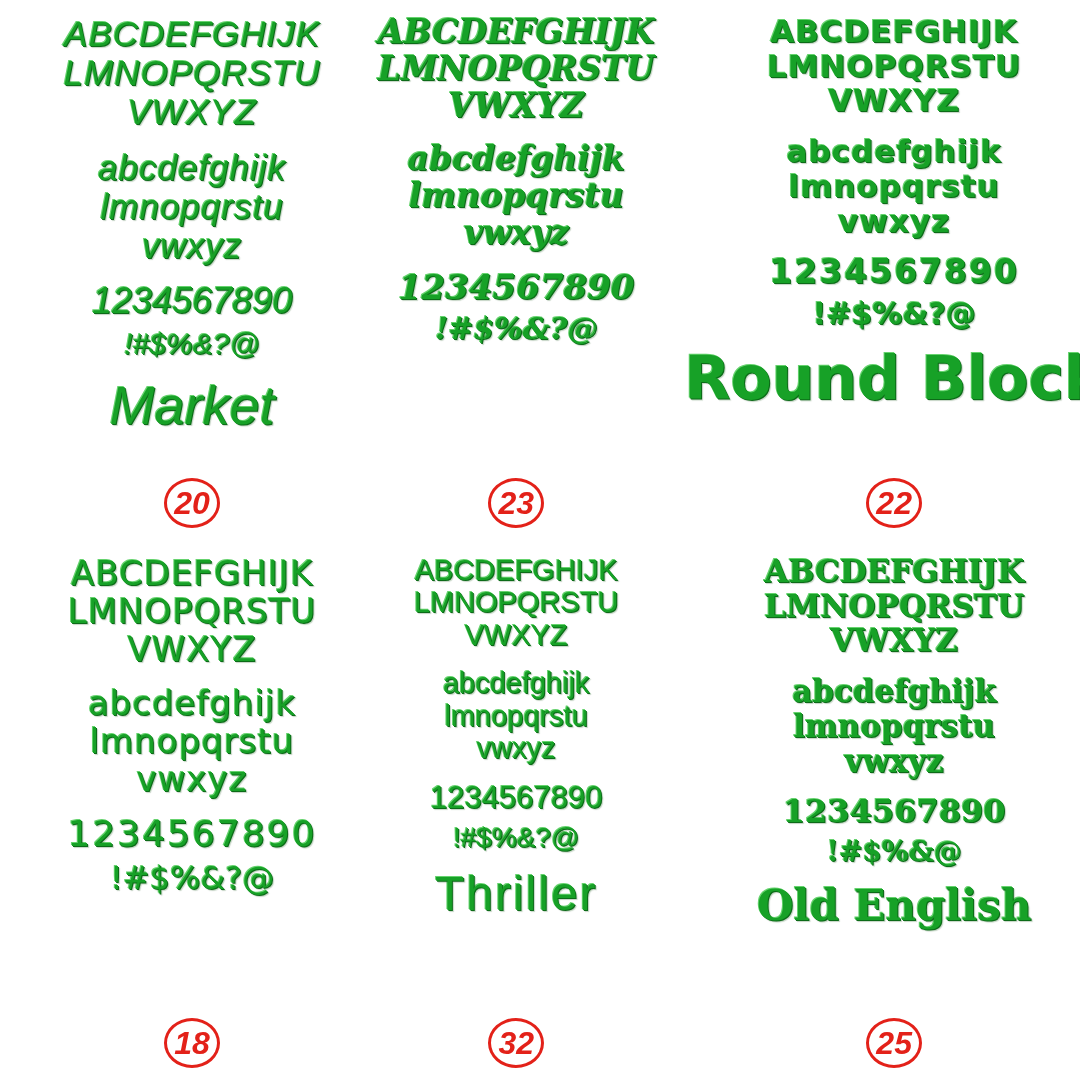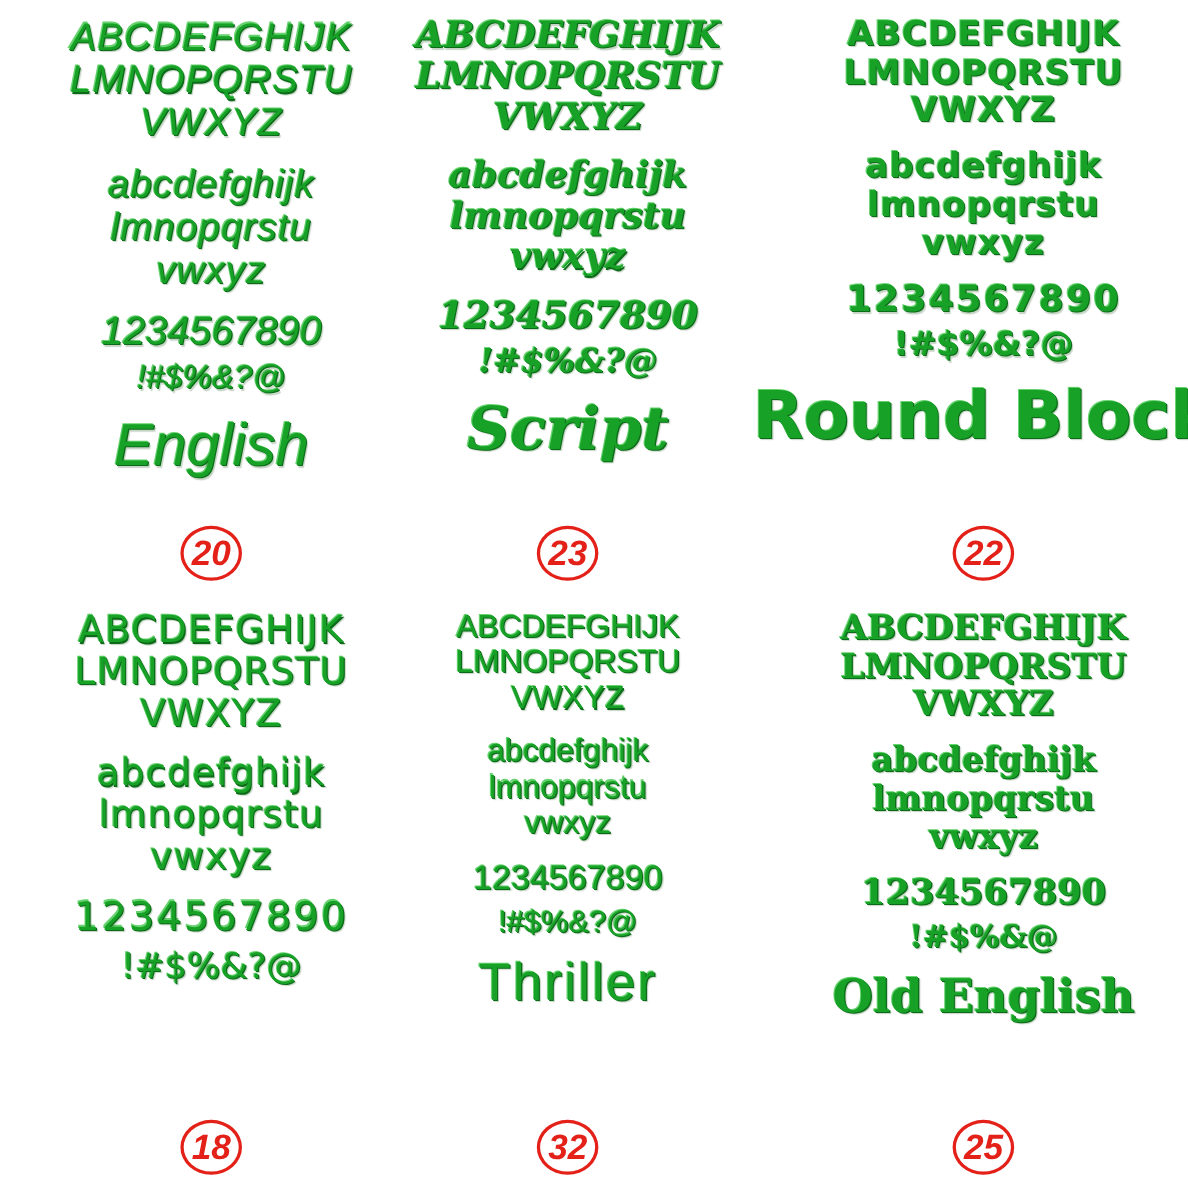--- a/index.html
+++ b/index.html
@@ -74,34 +74,33 @@
 
   <div class="panel p-market">
     <div class="line u">ABCDEFGHIJK</div>
     <div class="line u">LMNOPQRSTU</div>
     <div class="line u">VWXYZ</div>
     <div class="line l lower-block">abcdefghijk</div>
     <div class="line l">lmnopqrstu</div>
     <div class="line l">vwxyz</div>
     <div class="line digits">1234567890</div>
     <div class="line symbols">!#$%&amp;?@</div>
-    <div class="line fname">English</div>
+    <div class="line fname">Market</div>
     <div class="badge">20</div>
   </div>
 
   <div class="panel p-script">
     <div class="line u">ABCDEFGHIJK</div>
     <div class="line u">LMNOPQRSTU</div>
     <div class="line u">VWXYZ</div>
     <div class="line l lower-block">abcdefghijk</div>
     <div class="line l">lmnopqrstu</div>
     <div class="line l">vwxyz</div>
     <div class="line digits">1234567890</div>
     <div class="line symbols">!#$%&amp;?@</div>
-    <div class="line fname">Script</div>
     <div class="badge">23</div>
   </div>
 
   <div class="panel p-round">
     <div class="line u">ABCDEFGHIJK</div>
     <div class="line u">LMNOPQRSTU</div>
     <div class="line u">VWXYZ</div>
     <div class="line l lower-block">abcdefghijk</div>
     <div class="line l">lmnopqrstu</div>
     <div class="line l">vwxyz</div>

